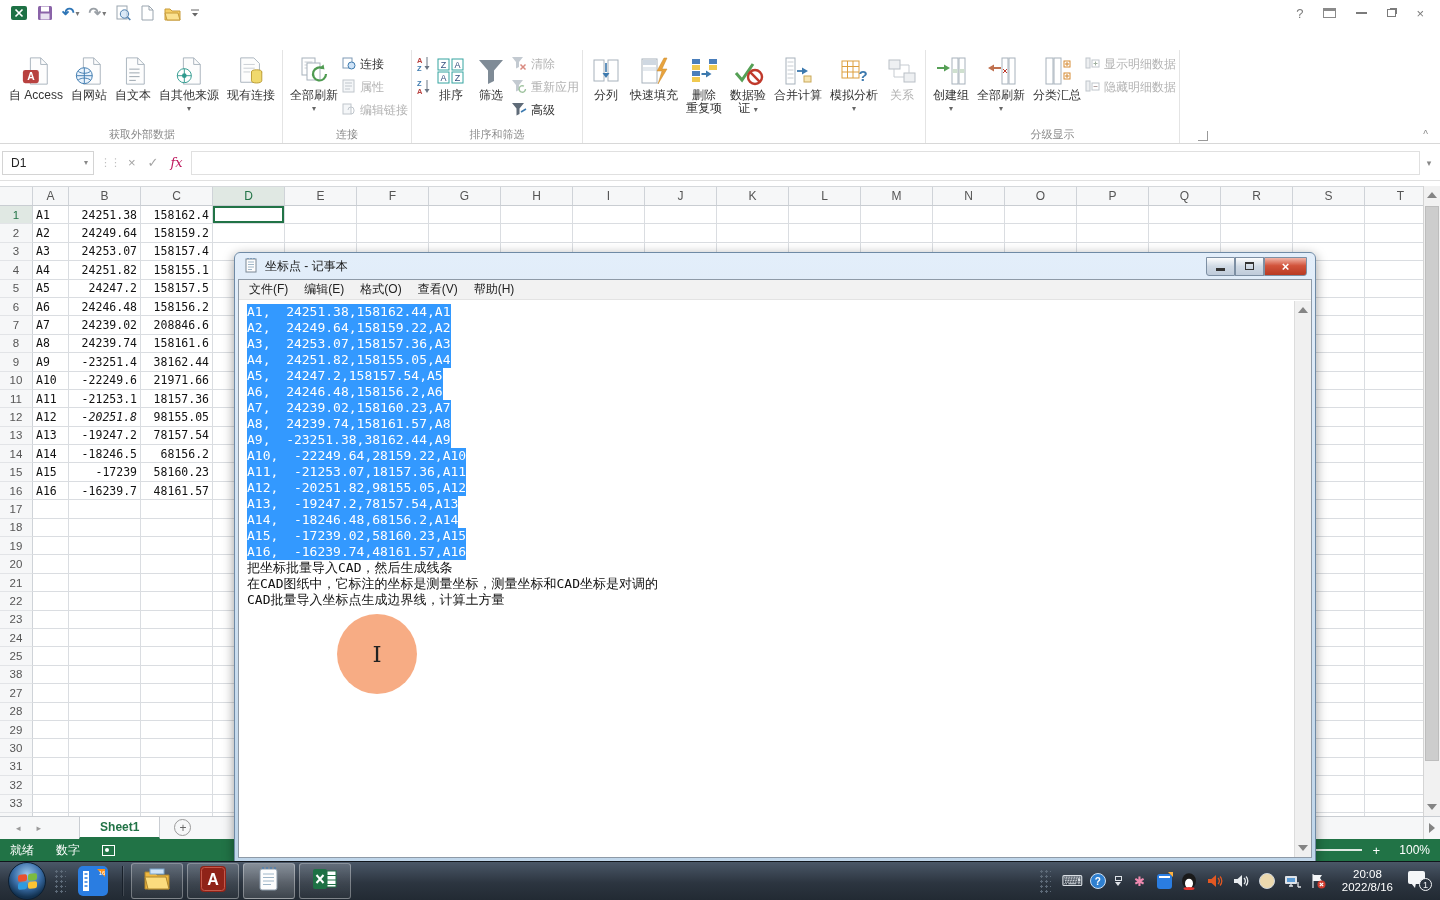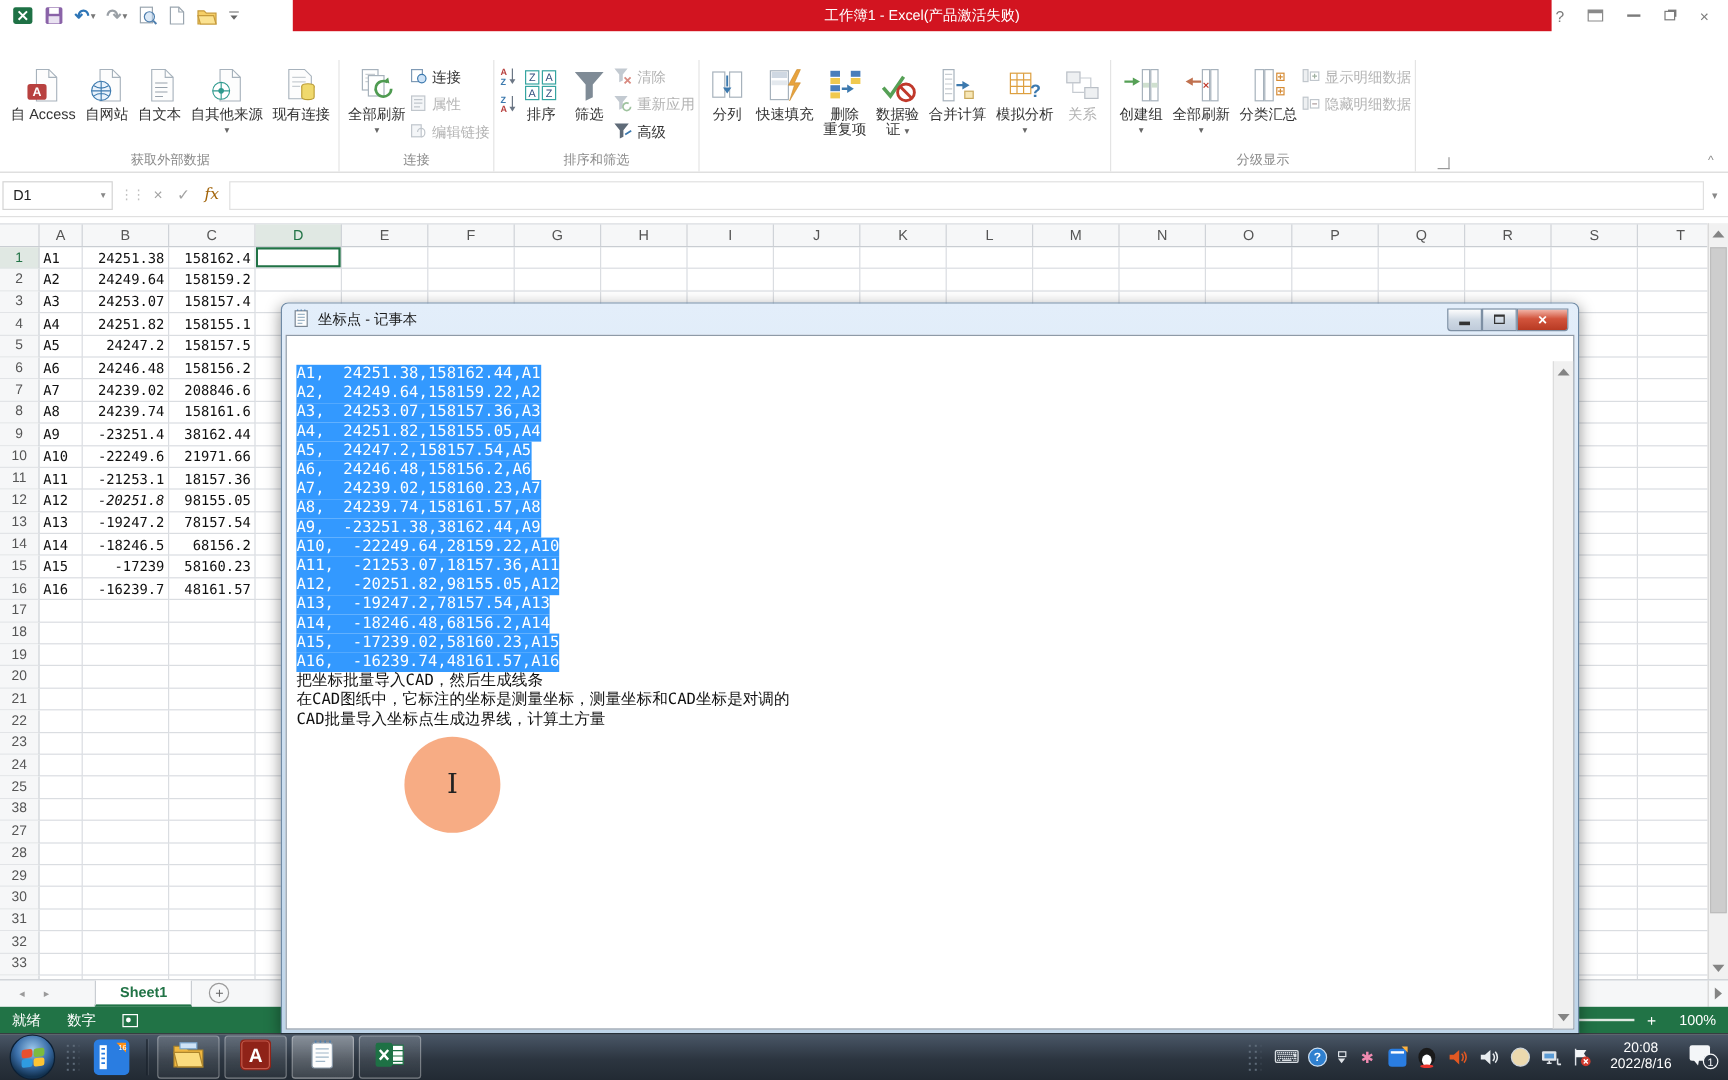--- a/index.html
+++ b/index.html
@@ -41,21 +41,21 @@
   .dis { color:#b3b3b3; }
   .dd { font-size:8px; color:#666; }
   .launcher { position:absolute; right:232px; bottom:2px; width:10px; height:10px; border-right:1px solid #999; border-bottom:1px solid #999; }
   .collapse { position:absolute; right:12px; bottom:3px; color:#888; font-size:10px; }
 
   .formularow { position:absolute; top:145px; left:0; right:0; height:36px; background:#fff; display:flex; align-items:center; padding:4px 2px; border-bottom:1px solid #e0e0e0; }
   .namebox { width:92px; height:24px; border:1px solid #d4d4d4; display:flex; align-items:center; font-size:12px; color:#222; padding-left:8px; }
   .namebox .nb-dd { margin-left:auto; padding-right:5px; color:#888; font-size:8px; }
   .fgrip { color:#c0c0c0; padding:0 6px; font-size:11px; letter-spacing:-1px; }
   .fxbtns { display:flex; align-items:center; gap:12px; padding:0 8px 0 2px; color:#a3a3a3; font-size:13px; }
-  .fxlabel { font-style:italic; font-family:"DejaVu Serif",serif; color:#a16207; }
+  .fxlabel { font-style:italic; font-family:"DejaVu Serif",serif; color:#be185d; }
   .fbar { flex:1; height:24px; border:1px solid #e0e0e0; background:#fff; }
   .fbar-dd { width:18px; text-align:center; color:#888; font-size:9px; }
 
   .gridwrap { position:absolute; top:186px; left:0; right:17px; bottom:45px; overflow:hidden; }
   .colhdrs { display:flex; height:20px; background:#f6f7f8; border-bottom:1px solid #c9cdd2; border-top:1px solid #d5d8db; }
   .ch { flex:none; border-right:1px solid #cfd3d8; font-size:12px; color:#555; display:flex; align-items:center; justify-content:center; }
   .ch.hl, .rh.hl { background:#e0e8e3; color:#217346; }
   .grow { display:flex; height:18.4px; }
   .rh { flex:none; width:33px; background:#f6f7f8; border-right:1px solid #cfd3d8; border-bottom:1px solid #e2e4e7; font-size:11.5px; color:#555; display:flex; align-items:center; justify-content:center; }
   .cell { flex:none; border-right:1px solid #dadde1; border-bottom:1px solid #dadde1; font-family:"DejaVu Sans Mono",monospace; font-size:11.5px; color:#111; padding:0 3px; display:flex; align-items:center; }
@@ -186,23 +186,20 @@
               <path d="M1 7h13l2 7H3z" fill="#fbe291" stroke="#c79b3b"></path>
             </svg>
           </span>
         <span class="qi">
             <svg width="10" height="10" viewBox="0 0 10 10">
               <path d="M1 2h8" stroke="#666"></path>
               <path d="M2 5l3 3.5L8 5z" fill="#666"></path>
             </svg>
           </span>
       </div>
-      <div class="title-red">
-          <span>工作簿1 - Excel(产品激活失败)</span>
-        </div>
       <div class="winctl">
         <span>?</span>
         <span class="ribbon-opts"></span>
         <span class="cbar"></span>
         <span class="cbox"></span>
         <span>×</span>
       </div>
     </div>
 
 
@@ -1415,20 +1412,27 @@
           </div>
         <div class="npbtn">
             <span class="np-max-box"></span>
           </div>
         <div class="npbtn close">
             <span>×</span>
           </div>
       </div>
     </div>
     <div class="np-body">
+      <div class="np-menu" id="npmenu">
+          <span class="mi">文件(F)</span>
+          <span class="mi">编辑(E)</span>
+          <span class="mi">格式(O)</span>
+          <span class="mi">查看(V)</span>
+          <span class="mi">帮助(H)</span>
+        </div>
       <div class="np-text" id="nptext"><div class="ln"><span class="selx">A1,  24251.38,158162.44,A1</span></div><div class="ln"><span class="selx">A2,  24249.64,158159.22,A2</span></div><div class="ln"><span class="selx">A3,  24253.07,158157.36,A3</span></div><div class="ln"><span class="selx">A4,  24251.82,158155.05,A4</span></div><div class="ln"><span class="selx">A5,  24247.2,158157.54,A5</span></div><div class="ln"><span class="selx">A6,  24246.48,158156.2,A6</span></div><div class="ln"><span class="selx">A7,  24239.02,158160.23,A7</span></div><div class="ln"><span class="selx">A8,  24239.74,158161.57,A8</span></div><div class="ln"><span class="selx">A9,  -23251.38,38162.44,A9</span></div><div class="ln"><span class="selx">A10,  -22249.64,28159.22,A10</span></div><div class="ln"><span class="selx">A11,  -21253.07,18157.36,A11</span></div><div class="ln"><span class="selx">A12,  -20251.82,98155.05,A12</span></div><div class="ln"><span class="selx">A13,  -19247.2,78157.54,A13</span></div><div class="ln"><span class="selx">A14,  -18246.48,68156.2,A14</span></div><div class="ln"><span class="selx">A15,  -17239.02,58160.23,A15</span></div><div class="ln"><span class="selx">A16,  -16239.74,48161.57,A16</span></div><div class="ln">把坐标批量导入CAD，然后生成线条</div><div class="ln">在CAD图纸中，它标注的坐标是测量坐标，测量坐标和CAD坐标是对调的</div><div class="ln">CAD批量导入坐标点生成边界线，计算土方量</div></div>
       <div class="np-scroll">
         <span class="sarrow sa-up"></span>
         <span class="sarrow sa-down"></span>
       </div>
     </div>
   </div>
 
   <div class="halo">
     <span class="ibeam">I</span>

